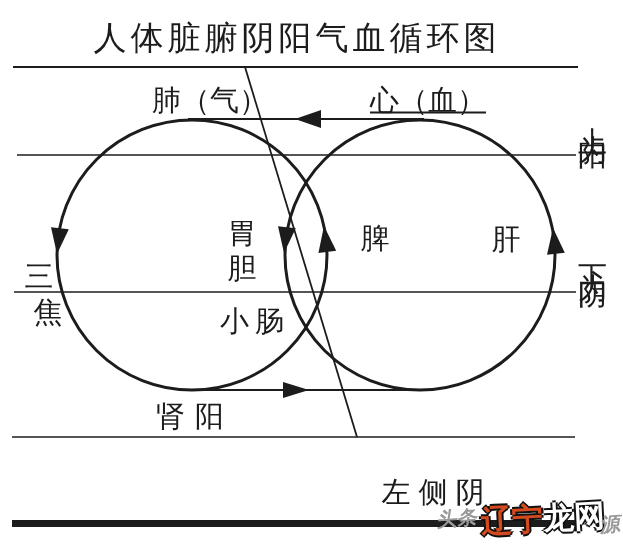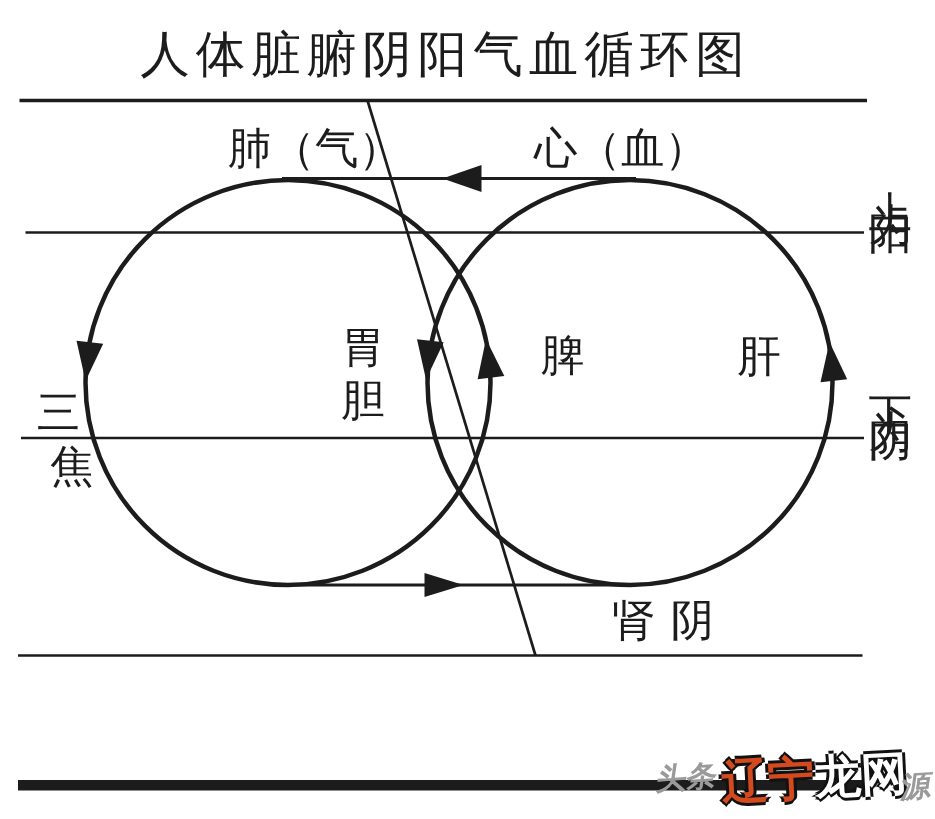--- a/index.html
+++ b/index.html
@@ -92,33 +92,35 @@
       <polygon points="284,253 278,226.2 295.8,228.2"></polygon>
       <polygon points="553,228 564.8,252.8 547,254.8"></polygon>
 
       <rect x="12" y="520" width="563" height="7"></rect>
     </g>
   </svg>
 
   <div class="lbl title" style="left:297px;top:38px;">人体脏腑阴阳气血循环图</div>
 
   <div class="lbl" style="left:210px;top:100px;text-align:right;">肺（气）</div>
-  <div class="lbl" style="left:414px;top:100px;">心（血）</div>
+  <div class="lbl" style="left:428px;top:100px;text-decoration:underline;">心（血）</div>
 
   <div class="lbl" style="left:242px;top:233px;">胃</div>
   <div class="lbl" style="left:242px;top:268px;">胆</div>
+  <div class="lbl" style="left:255px;top:321px;letter-spacing:6px;">小肠</div>
 
   <div class="lbl" style="left:375px;top:238px;">脾</div>
   <div class="lbl" style="left:506px;top:239px;">肝</div>
 
   <div class="lbl" style="left:39px;top:276px;">三</div>
   <div class="lbl" style="left:48px;top:312px;">焦</div>
 
-  <div class="lbl" style="left:447px;top:415px;letter-spacing:10px;">肾阴</div>
+  <div class="lbl" style="left:195px;top:416px;letter-spacing:10px;">肾阳</div>
 
+  <div class="lbl" style="left:437px;top:492px;letter-spacing:8px;">左侧阴</div>
 
   <div class="lbl vert" style="left:578px;top:104px;">上为阳</div>
   <div class="lbl vert" style="left:578px;top:242px;">下为阴</div>
 
   <div class="wm wm-faint" style="left:438px;top:505px;">头条</div>
   <div class="wm wm-brand" style="left:481px;top:498px;">
     <span class="wm-red">辽宁</span><span class="wm-white">龙网</span>
   </div>
   <div class="wm wm-faint" style="left:601px;top:511px;">源</div>
 

